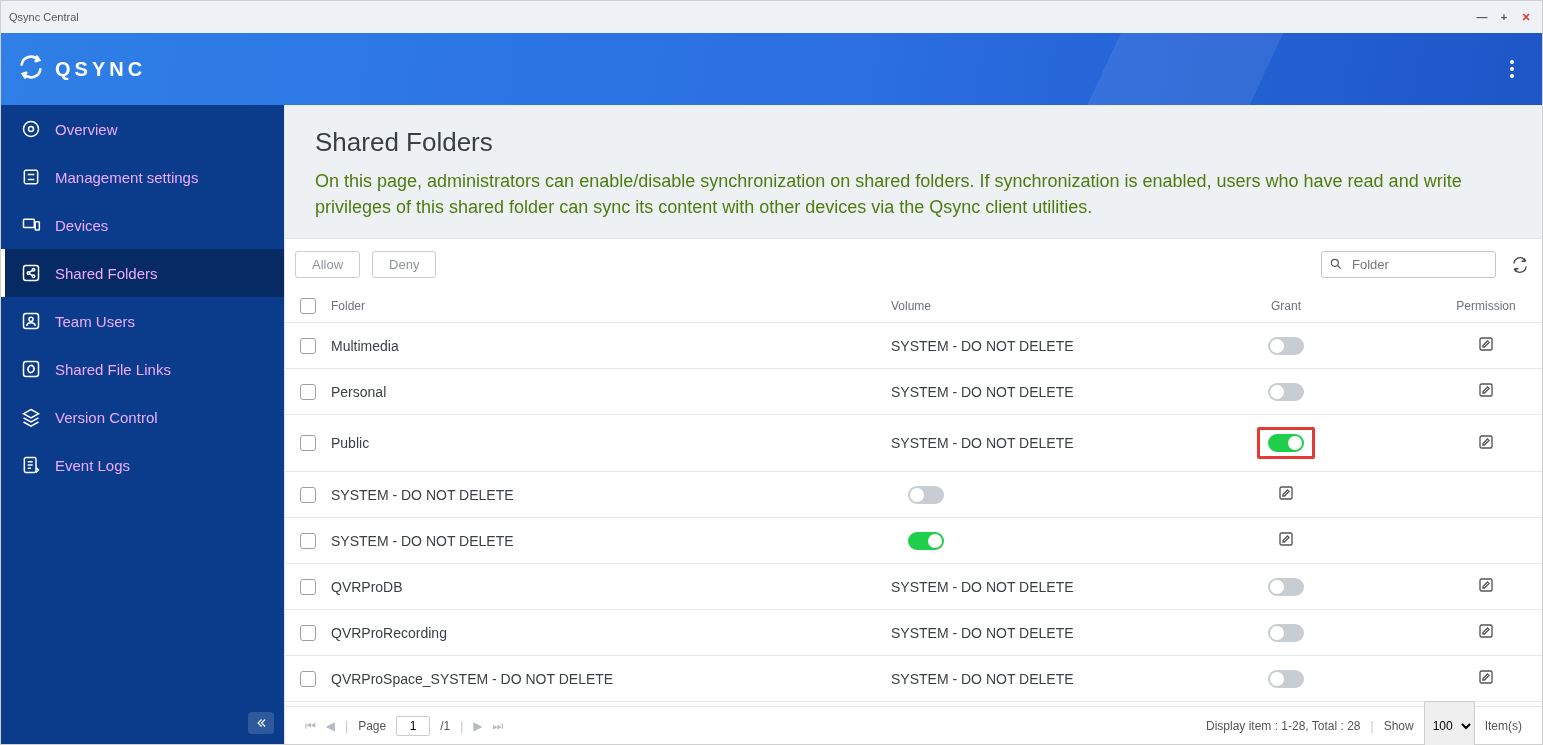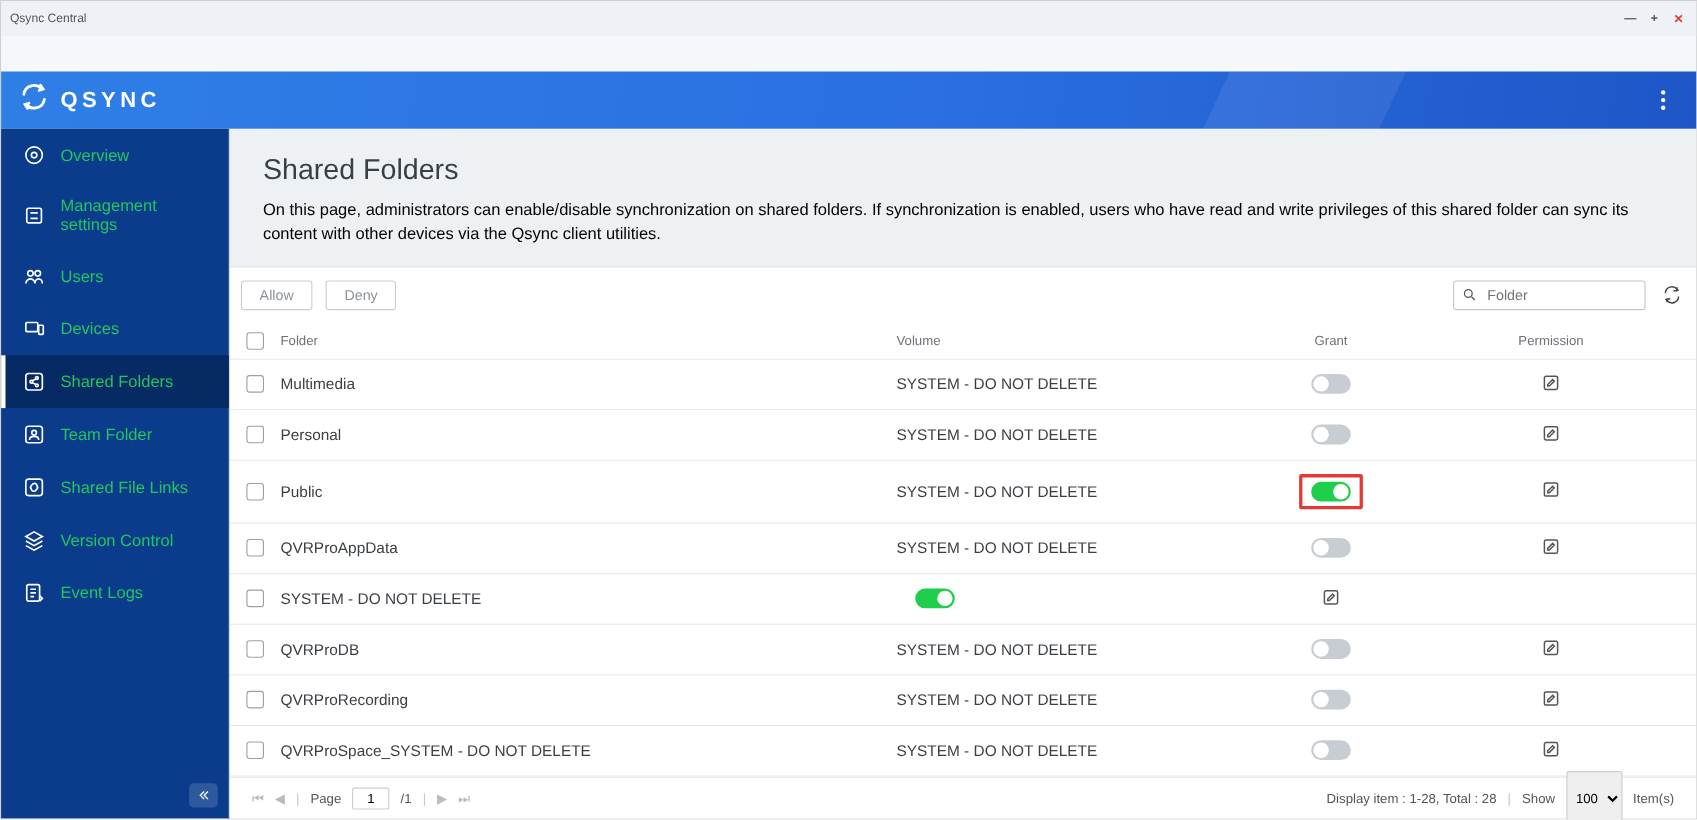--- a/index.html
+++ b/index.html
@@ -2,39 +2,39 @@
 <html><head>
 <meta charset="utf-8">
 <style>
   * { box-sizing: border-box; margin: 0; padding: 0; }
   html, body { height: 100%; font-family: -apple-system, BlinkMacSystemFont, "Segoe UI", Arial, sans-serif; font-size: 13px; color: #333; background:#fff; }
   .window { width: 1543px; height: 745px; display:flex; flex-direction:column; background:#f5f8fb; border:1px solid #d0d0d0;}
   .titlebar { height:32px; background:#eef2f6; display:flex; align-items:center; padding:0 8px; font-size:11px; color:#555; }
   .titlebar .spacer{flex:1}
   .win-btn{width:16px;text-align:center;font-weight:bold;color:#555;cursor:pointer;margin-left:6px}
   .win-close{color:#e53935}
-  .appbar { height:52px; background:linear-gradient(100deg,#2f7fe6 0%, #2b6fe3 55%, #1e56c7 100%); position:relative; display:flex; align-items:center; color:#fff; padding:0 16px;margin-top:32px;}
+  .appbar { height:72px; background:linear-gradient(100deg,#2f7fe6 0%, #2b6fe3 55%, #1e56c7 100%); position:relative; display:flex; align-items:center; color:#fff; padding:0 16px;}
   .appbar::after{content:"";position:absolute;right:0;top:0;bottom:0;width:40%;background:linear-gradient(115deg,transparent 30%,rgba(255,255,255,.08) 30%,rgba(255,255,255,.08) 55%,transparent 55%);}
   .logo{display:flex;align-items:center;gap:10px;font-weight:600;letter-spacing:4px;font-size:20px}
   .logo-icon svg{width:28px;height:28px}
   .appbar .spacer{flex:1}
   .kebab{width:28px;height:28px;display:flex;flex-direction:column;justify-content:center;align-items:center;gap:3px;cursor:pointer;position:relative;z-index:2}
   .kebab span{width:4px;height:4px;border-radius:50%;background:#fff}
   .body{flex:1;display:flex;min-height:0}
-  .sidebar{width:208px;background:#0b3c8c;color:#22c55e;display:flex;flex-direction:column;position:relative;border-right:1px solid #e2e6ea}
+  .sidebar{width:284px;background:#0b3c8c;color:#f0abfc;display:flex;flex-direction:column;position:relative;border-right:1px solid #e2e6ea}
   .nav-item{display:flex;align-items:center;gap:14px;padding:14px 20px;font-size:15px;cursor:pointer}
   .nav-item.active{background:#062a63;border-left:4px solid #fff;padding-left:16px}
   .nav-icon{width:20px;height:20px;display:flex;align-items:center;justify-content:center}
   .nav-icon svg{width:20px;height:20px;stroke:#fff;fill:none;stroke-width:1.8}
   .collapse-btn{position:absolute;right:10px;bottom:10px;width:26px;height:22px;border-radius:4px;background:rgba(255,255,255,.15);display:flex;align-items:center;justify-content:center;cursor:pointer}
   .collapse-btn svg{width:14px;height:14px;stroke:#fff;fill:none;stroke-width:2}
   .main{flex:1;display:flex;flex-direction:column;background:#fff;min-width:0}
   .page-header{background:#eef1f4;padding:22px 30px 18px;border-bottom:1px solid #e2e6ea}
   .page-title{font-size:26px;font-weight:400;color:#3a3f44;margin-bottom:10px}
-  .page-desc{font-size:15px;color:#000000;line-height:1.45}
+  .page-desc{font-size:18px;color:#4d7c0f;line-height:1.45}
   .toolbar{display:flex;align-items:center;padding:12px 10px 12px 10px;gap:12px}
   .btn{border:1px solid #c9ced3;background:#fff;color:#8d949a;border-radius:3px;padding:5px 16px;font-size:13px;cursor:not-allowed}
   .search-wrap{position:relative}
   .search-input{border:1px solid #c0c6cc;border-radius:3px;padding:5px 8px 5px 30px;width:175px;font-size:13px}
   .search-wrap svg{position:absolute;left:8px;top:6px;width:14px;height:14px;stroke:#555;fill:none;stroke-width:2}
   .refresh-btn{width:24px;height:24px;display:flex;align-items:center;justify-content:center;cursor:pointer}
   .refresh-btn svg{width:18px;height:18px;stroke:#444;fill:none;stroke-width:1.8}
   .table{flex:1;overflow:auto}
   .thead,.trow{display:grid;grid-template-columns:46px 560px 360px 200px auto;align-items:center;border-bottom:1px solid #e7eaed}
   .thead{font-size:12px;color:#6c7278;padding:8px 0}
@@ -105,30 +105,20 @@
               <svg viewBox="0 0 24 24">
                 <rect x="4" y="4" width="16" height="16" rx="2"></rect>
                 <path d="M8 9h8M8 15h8"></path>
               </svg>
             </span>
             <span>Management settings</span>
           </div>
           <div class="nav-item">
             <span class="nav-icon">
               <svg viewBox="0 0 24 24">
-                <circle cx="8" cy="9" r="3"></circle>
-                <circle cx="16" cy="9" r="3"></circle>
-                <path d="M3 20c0-3 3-5 5-5s5 2 5 5M13 20c0-3 2-5 4-5s4 2 4 5"></path>
-              </svg>
-            </span>
-            <span>Users</span>
-          </div>
-          <div class="nav-item">
-            <span class="nav-icon">
-              <svg viewBox="0 0 24 24">
                 <rect x="3" y="5" width="13" height="10" rx="1"></rect>
                 <rect x="17" y="8" width="5" height="10" rx="1"></rect>
               </svg>
             </span>
             <span>Devices</span>
           </div>
           <div class="nav-item active">
             <span class="nav-icon">
               <svg viewBox="0 0 24 24">
                 <rect x="3" y="3" width="18" height="18" rx="3"></rect>
@@ -141,21 +131,21 @@
             <span>Shared Folders</span>
           </div>
           <div class="nav-item">
             <span class="nav-icon">
               <svg viewBox="0 0 24 24">
                 <rect x="3" y="3" width="18" height="18" rx="3"></rect>
                 <circle cx="12" cy="10" r="2.5"></circle>
                 <path d="M7 18c0-3 2-4 5-4s5 1 5 4"></path>
               </svg>
             </span>
-            <span>Team Folder</span>
+            <span>Team Users</span>
           </div>
           <div class="nav-item">
             <span class="nav-icon">
               <svg viewBox="0 0 24 24">
                 <rect x="3" y="3" width="18" height="18" rx="3"></rect>
                 <path d="M9 14a3 3 0 0 1 0-4l2-2a3 3 0 0 1 4 4M15 10a3 3 0 0 1 0 4l-2 2a3 3 0 0 1-4-4"></path>
               </svg>
             </span>
             <span>Shared File Links</span>
           </div>
@@ -267,21 +257,20 @@
                 <span class="edit-icon"><svg viewBox="0 0 24 24">
                     <rect x="4" y="4" width="16" height="16" rx="2"></rect>
                     <path d="M14 8l2 2-6 6H8v-2l6-6z"></path>
                   </svg></span>
               </div>
             </div>
             <div class="trow">
               <div class="cell-check">
                 <div class="chk"></div>
               </div>
-              <div>QVRProAppData</div>
               <div>SYSTEM - DO NOT DELETE</div>
               <div class="toggle-wrap">
                 <div class="toggle"></div>
               </div>
               <div class="perm-cell">
                 <span class="edit-icon"><svg viewBox="0 0 24 24">
                     <rect x="4" y="4" width="16" height="16" rx="2"></rect>
                     <path d="M14 8l2 2-6 6H8v-2l6-6z"></path>
                   </svg></span>
               </div>

